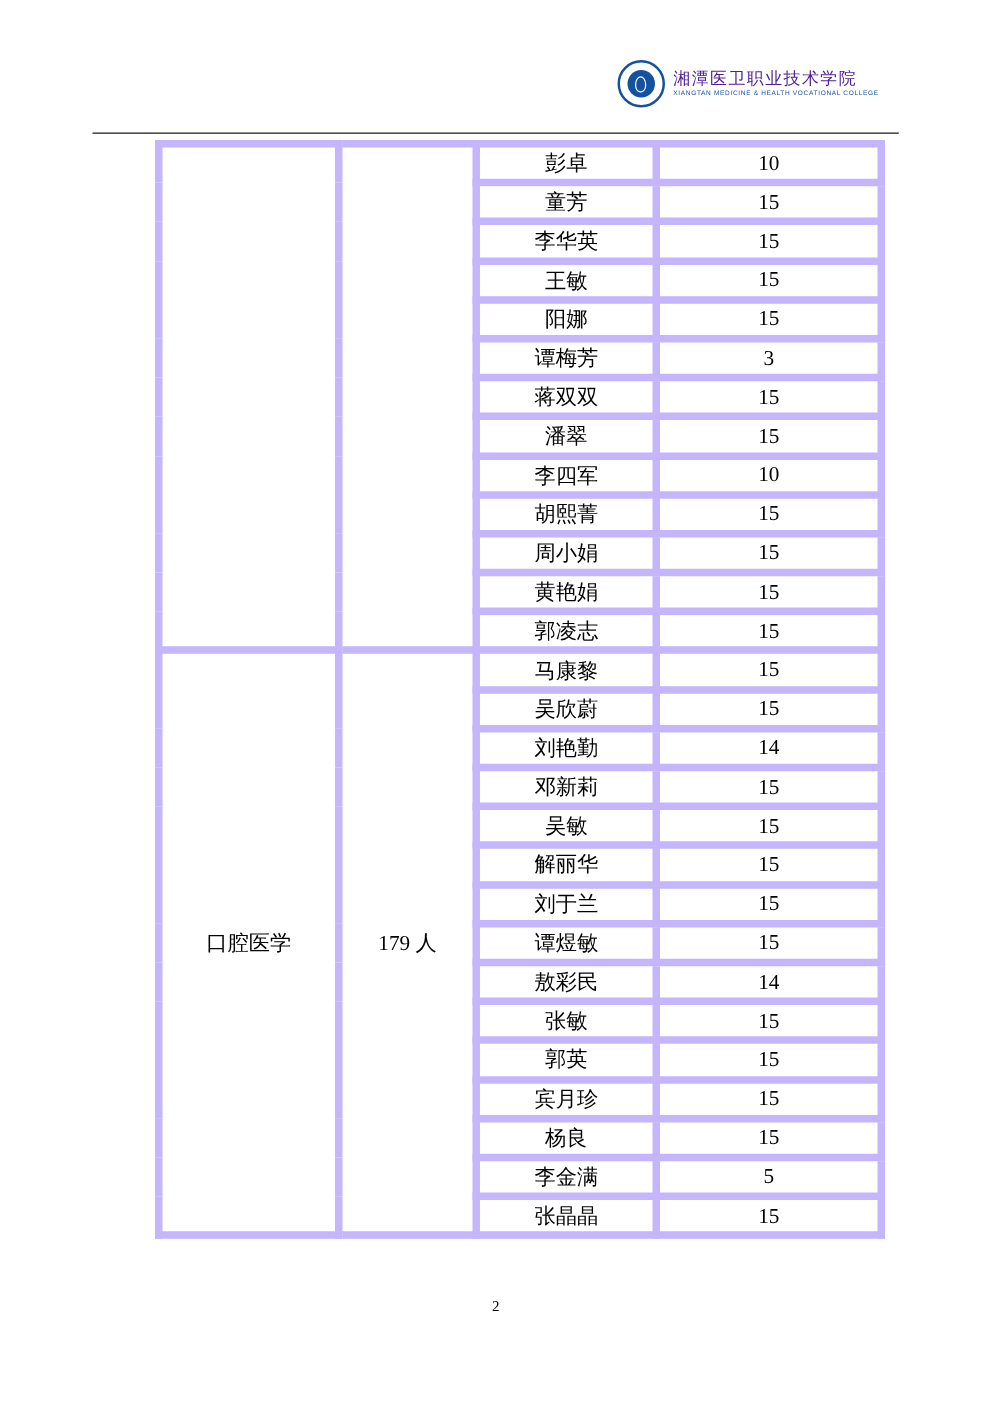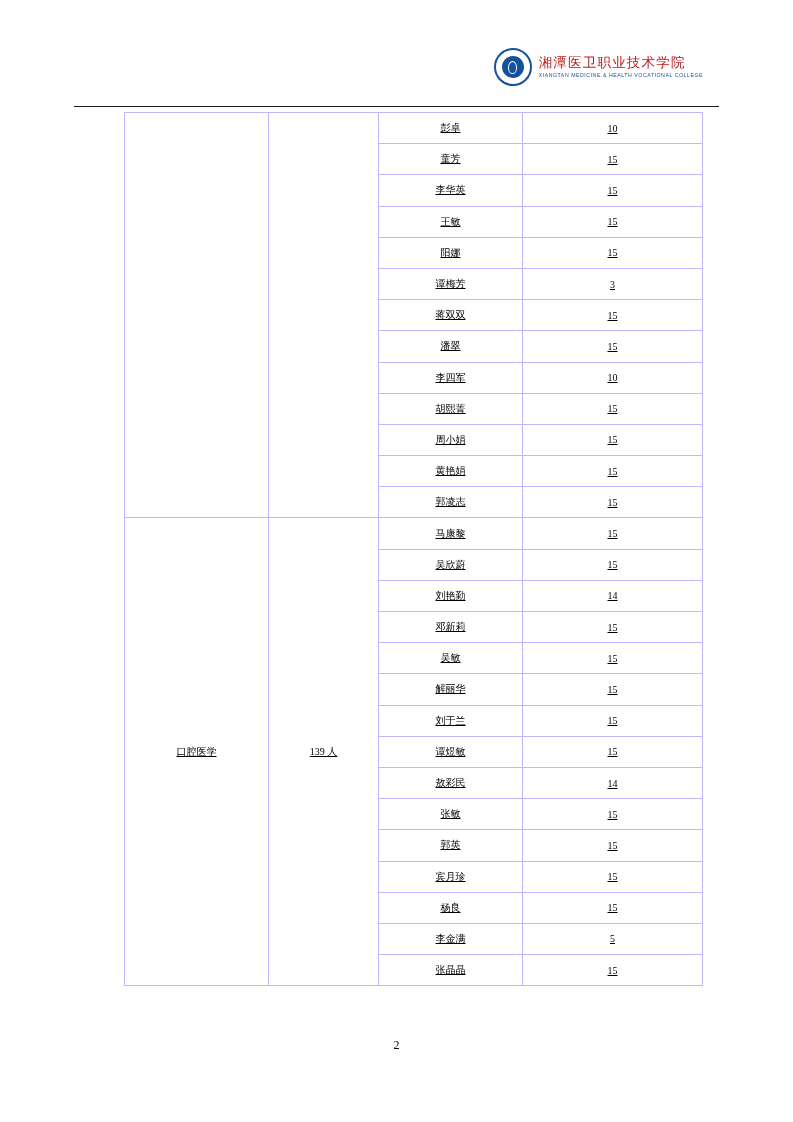--- a/index.html
+++ b/index.html
@@ -72,21 +72,21 @@
     box-sizing: border-box;
   }
   .logo-text {
     display: flex;
     flex-direction: column;
     justify-content: center;
     line-height: 1.15;
   }
   .logo-cn {
     font-size: 13.5px;
-    color: #b91c1c;
+    color: #4c1d95;
     letter-spacing: 1.2px;
     font-family: "Liberation Serif", "DejaVu Serif", serif;
     white-space: nowrap;
   }
   .logo-en {
     font-size: 5.2px;
     color: #14519e;
     letter-spacing: 0.55px;
     font-family: "Liberation Sans", sans-serif;
     white-space: nowrap;
@@ -106,28 +106,27 @@
     top: 112px;
     left: 124px;
     width: 578px;
   }
   table.doc-table {
     border-collapse: collapse;
     width: 578px;
     table-layout: fixed;
   }
   table.doc-table td {
-    border: 1px solid #c4b5fd;
+    border: 6px solid #c4b5fd;
     height: 31.2px;
     padding: 0 6px;
-    font-size: 10px;
+    font-size: 17px;
     vertical-align: middle;
     box-sizing: border-box;
     font-family: "Liberation Serif", "DejaVu Serif", serif;
-    text-decoration: underline;
   }
   td.col-major {
     width: 144px;
     text-align: center;
     padding-left: 12px;
   }
   td.col-count {
     width: 110px;
     text-align: center;
   }
@@ -223,21 +222,21 @@
           <td class="col-name">黄艳娟</td>
           <td class="col-num">15</td>
         </tr>
         <tr>
           <td class="col-name">郭凌志</td>
           <td class="col-num">15</td>
         </tr>
 
         <tr>
           <td class="col-major" rowspan="15">口腔医学</td>
-          <td class="col-count" rowspan="15">139 人</td>
+          <td class="col-count" rowspan="15">179 人</td>
           <td class="col-name">马康黎</td>
           <td class="col-num">15</td>
         </tr>
         <tr>
           <td class="col-name">吴欣蔚</td>
           <td class="col-num">15</td>
         </tr>
         <tr>
           <td class="col-name">刘艳勤</td>
           <td class="col-num">14</td>

